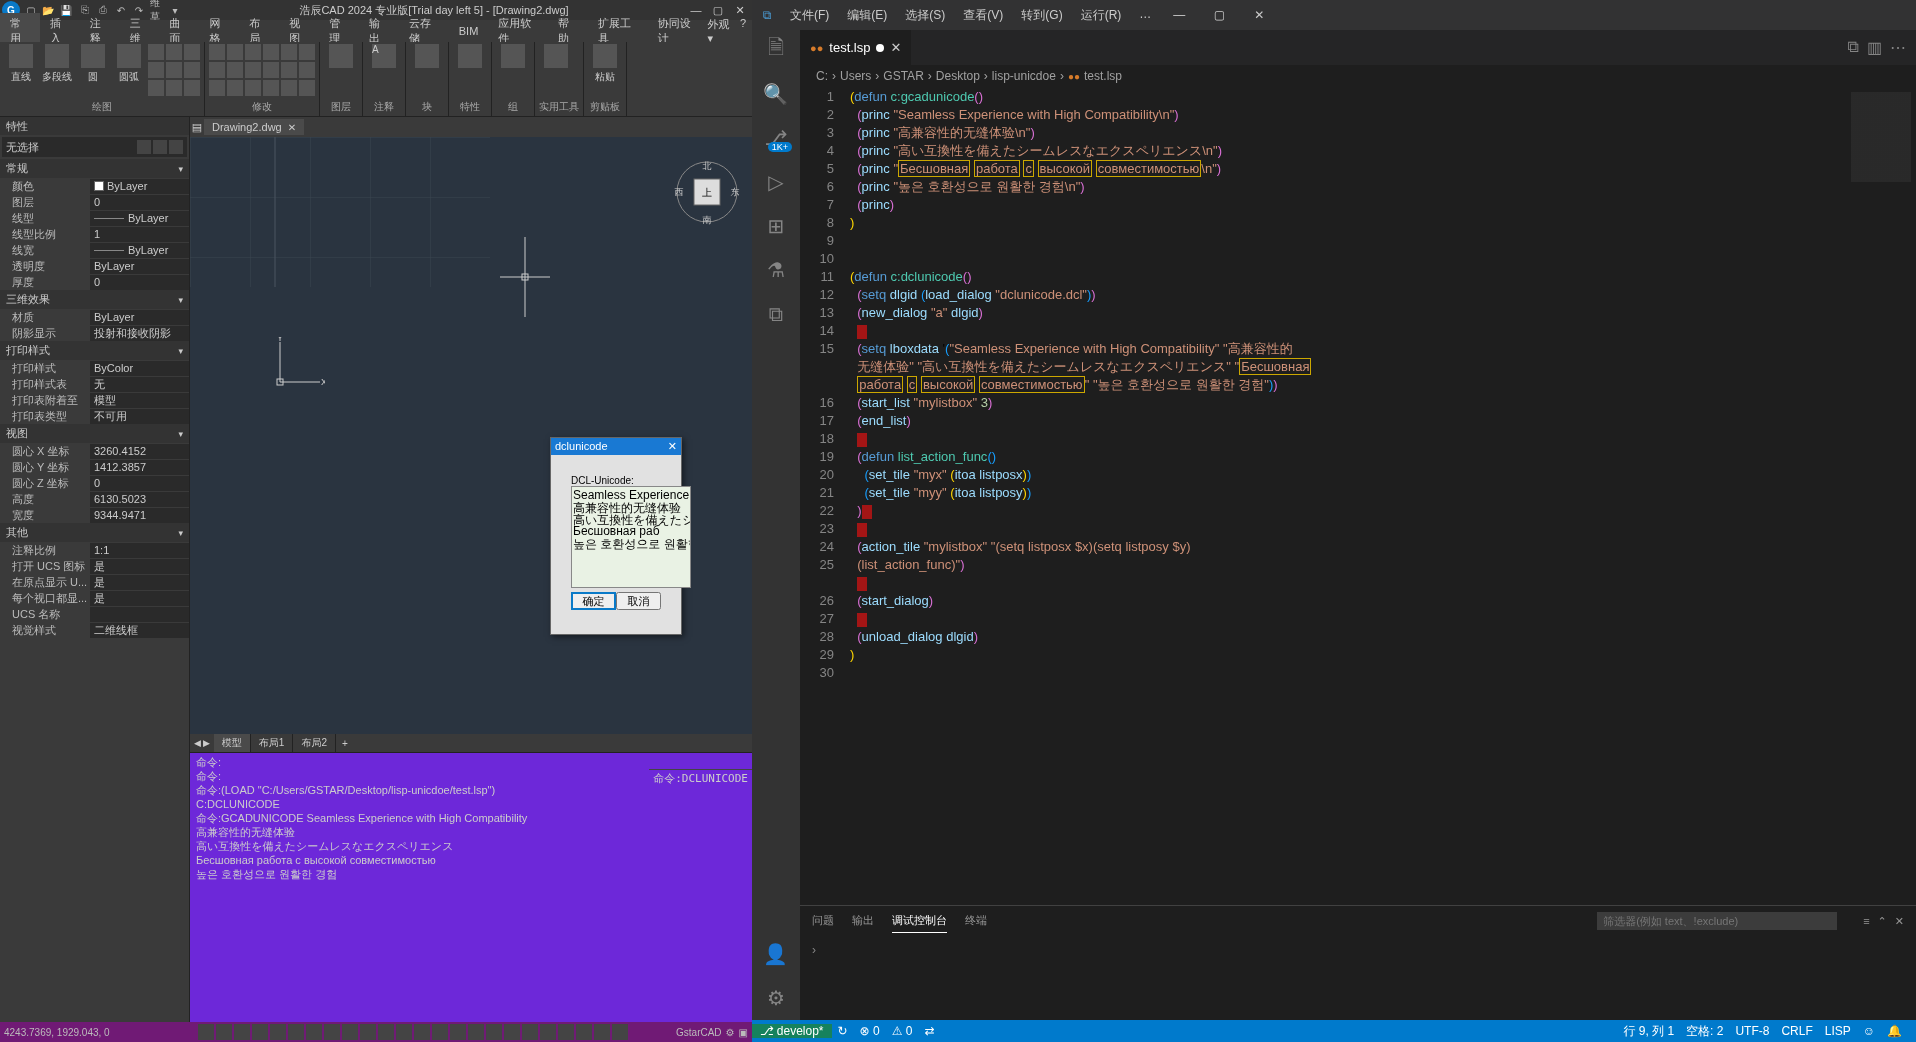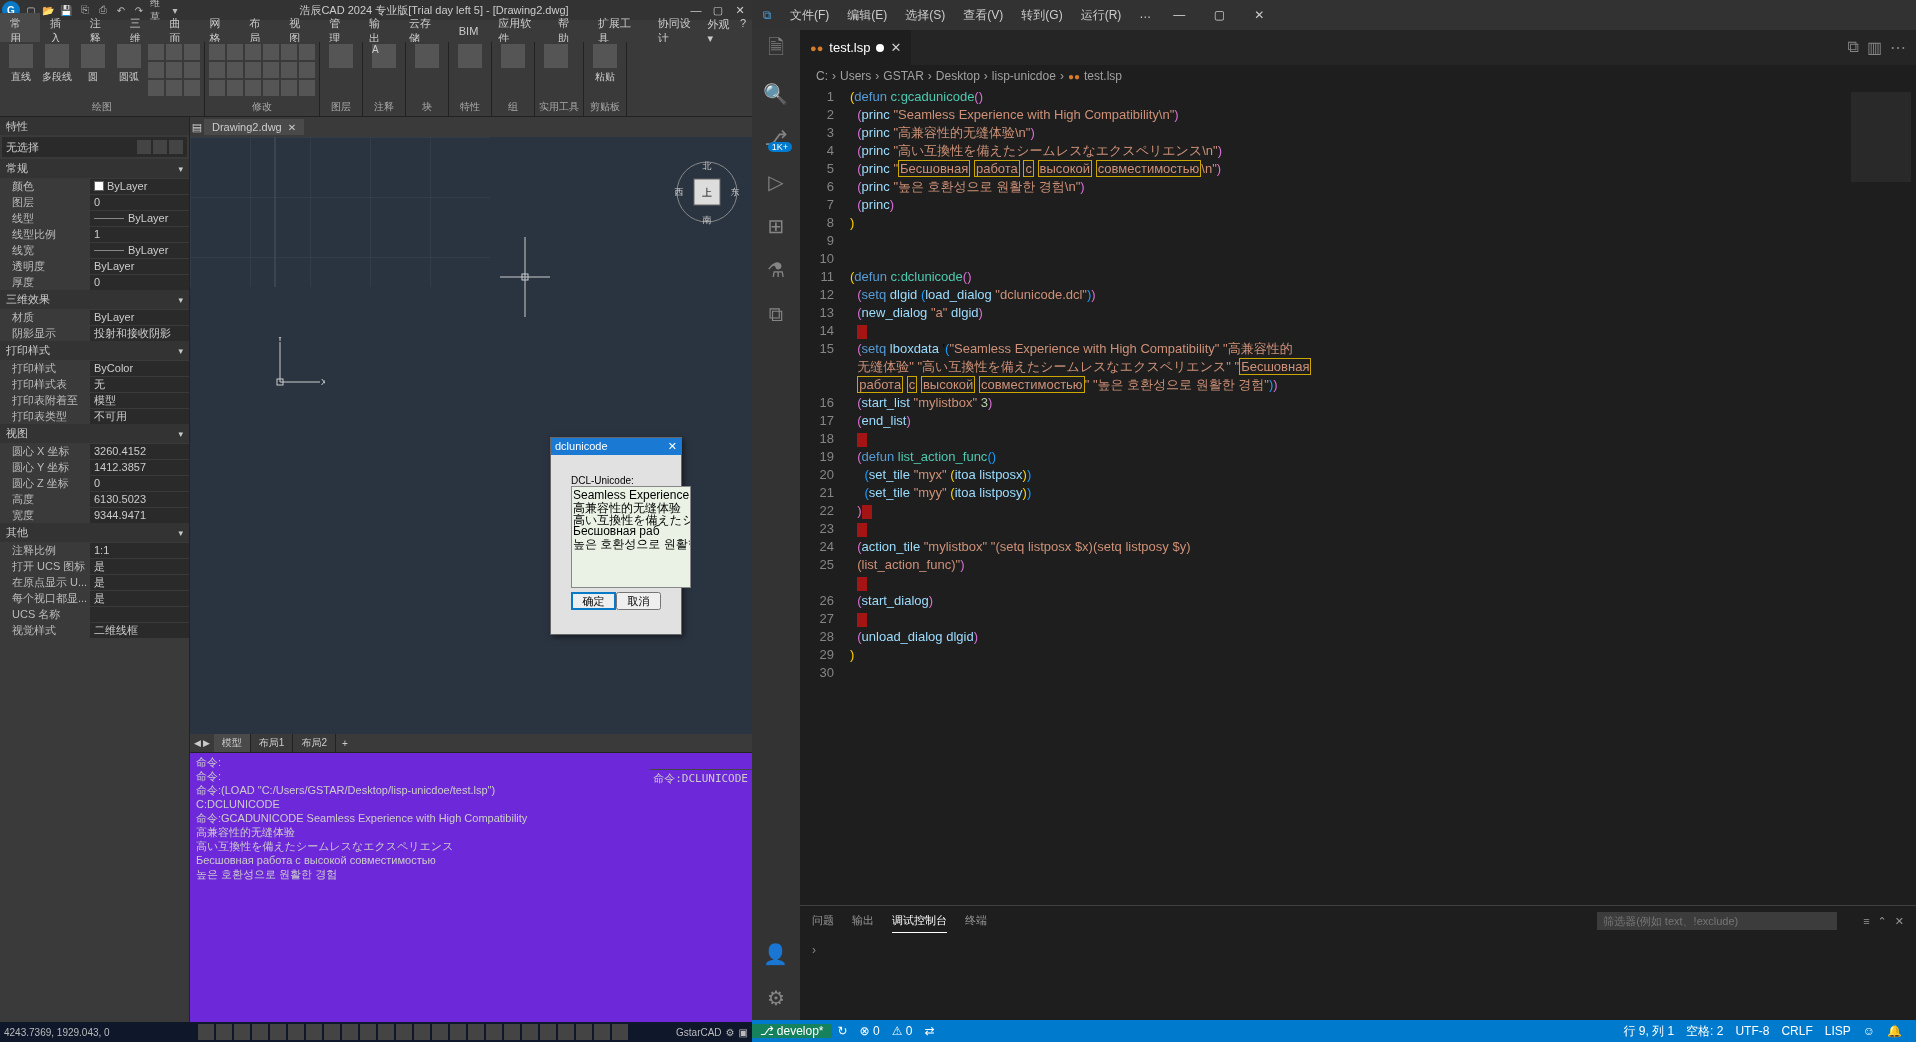--- a/index.html
+++ b/index.html
@@ -74,21 +74,21 @@
 .model-tabs .mtab.active { background:#4a4a4a;}
 .model-tabs .controls { display:flex; gap:2px; padding:0 4px;}
 .model-tabs .controls span { cursor:pointer; font-size:9px;}
 
 .cmd-area { height: 270px; background: #6d28d9; color: #ccc; font-size: 11px; display:flex; flex-direction:row; border-top:1px solid #222;}
 .cmd-history { flex:1; padding: 2px 6px; font-family: monospace; font-size:11px; line-height:14px; overflow:hidden;}
 .cmd-history .line { white-space: pre; }
 .cmd-input-row { height:18px; border-top:1px solid #444; display:flex; align-items:center; padding:0 4px;margin-top:16px;}
 .cmd-input-row .prompt { color:#ccc; font-family:monospace;}
 
-.cad-statusbar { height: 20px; background: #0f172a; display: flex; align-items: center; color: #bbb; font-size: 10px; padding: 0 4px; gap:4px;}
+.cad-statusbar { height: 20px; background: #701a75; display: flex; align-items: center; color: #bbb; font-size: 10px; padding: 0 4px; gap:4px;}
 .cad-statusbar .coords { width: 190px; }
 .cad-statusbar .status-btns { display:flex; gap:2px;}
 .cad-statusbar .status-btns span { width:16px; height:16px; background:#444; cursor:pointer; display:flex; align-items:center; justify-content:center; font-size:8px;}
 .cad-statusbar .right { margin-left:auto; display:flex; gap:4px; align-items:center;}
 
 
 .vs-titlebar { height: 30px; background: #323233; display: flex; align-items: center; color: #ccc; font-size: 12px; }
 .vs-titlebar .vs-logo { width:30px; text-align:center; color:#4a9cd6;}
 .vs-titlebar .menus { display: flex; gap: 2px; }
 .vs-titlebar .menus span { padding: 4px 8px; cursor: pointer; }

